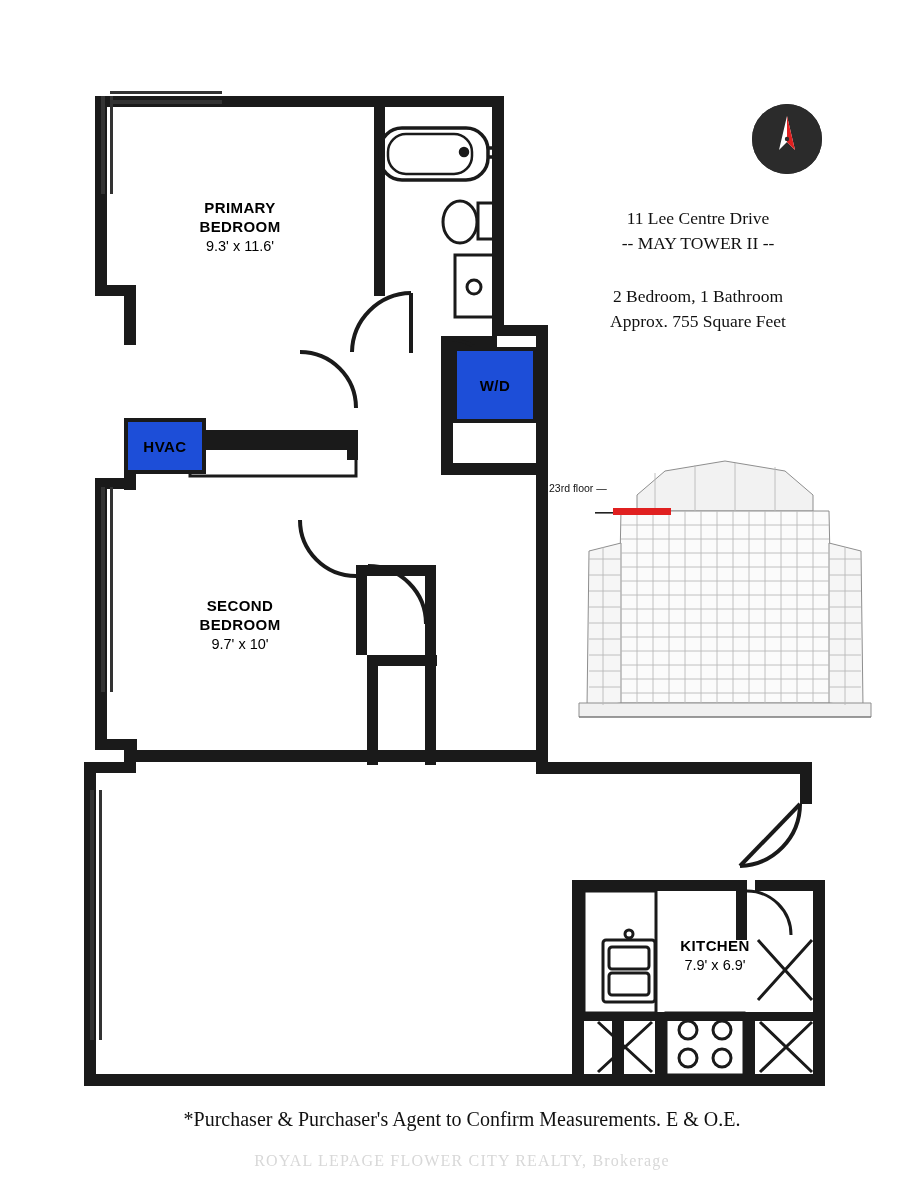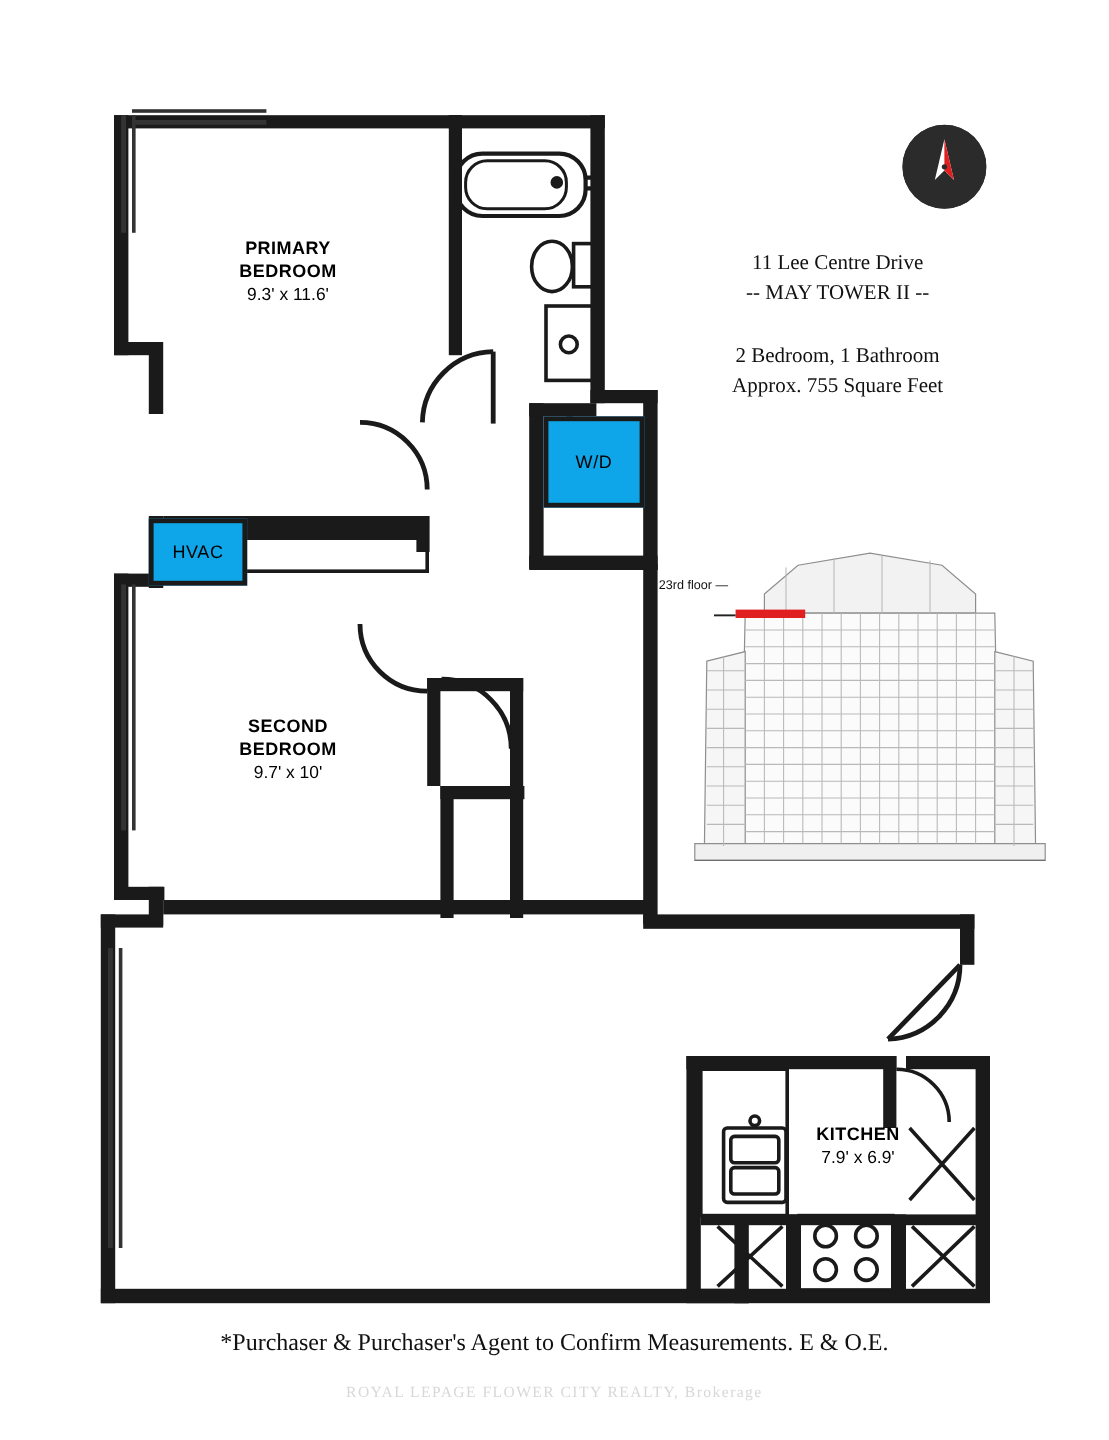--- a/index.html
+++ b/index.html
@@ -37,25 +37,25 @@
   }
   .room-label .dims {
     font-size: 14.5px;
     display: block;
     margin-top: 1px;
   }
 
   .box-label {
     position: absolute;
     border: 4px solid #1a1a1a;
-    background: #0ea5e9;
+    background: #1d4ed8;
     display: flex;
     align-items: center;
     justify-content: center;
-    font-weight: normal;
+    font-weight: bold;
     font-size: 15px;
     letter-spacing: .5px;
   }
 
   
   .info {
     position: absolute;
     text-align: center;
     font-family: "Liberation Serif", serif;
   }
@@ -84,21 +84,21 @@
     text-align: center;
     font-family: "Liberation Serif", serif;
     font-size: 20px;
     color: #111;
   }
   .watermark {
     position: absolute;
     width: 100%;
     text-align: center;
     font-family: "Liberation Serif", serif;
-    font-size: 13px;
+    font-size: 16px;
     letter-spacing: 1.2px;
     color: #d8d8d8;
   }
 
   .floor-tag {
     position: absolute;
     font-family: "Liberation Sans", sans-serif;
     font-size: 10.5px;
     color: #111;
     white-space: nowrap;
@@ -298,21 +298,21 @@
 BEDROOM</span>
     <span class="dims">9.7' x 10'</span>
   </div>
 
 
   <div class="room-label" style="left:655px; top:936px; width:120px;">
     <span class="name">KITCHEN</span>
     <span class="dims">7.9' x 6.9'</span>
   </div>
 
-  <div class="box-label" style="left:124px; top:432px; width:74px; height:48px;">
+  <div class="box-label" style="left:124px; top:418px; width:74px; height:48px;">
     <span>HVAC</span>
   </div>
 
   <div class="box-label" style="left:453px; top:347px; width:76px; height:68px;">
     <span>W/D</span>
   </div>
 
   <div class="info" style="left:528px; top:206px; width:340px;">
     <div>11 Lee Centre Drive</div>
     <div>-- MAY TOWER II --</div>

